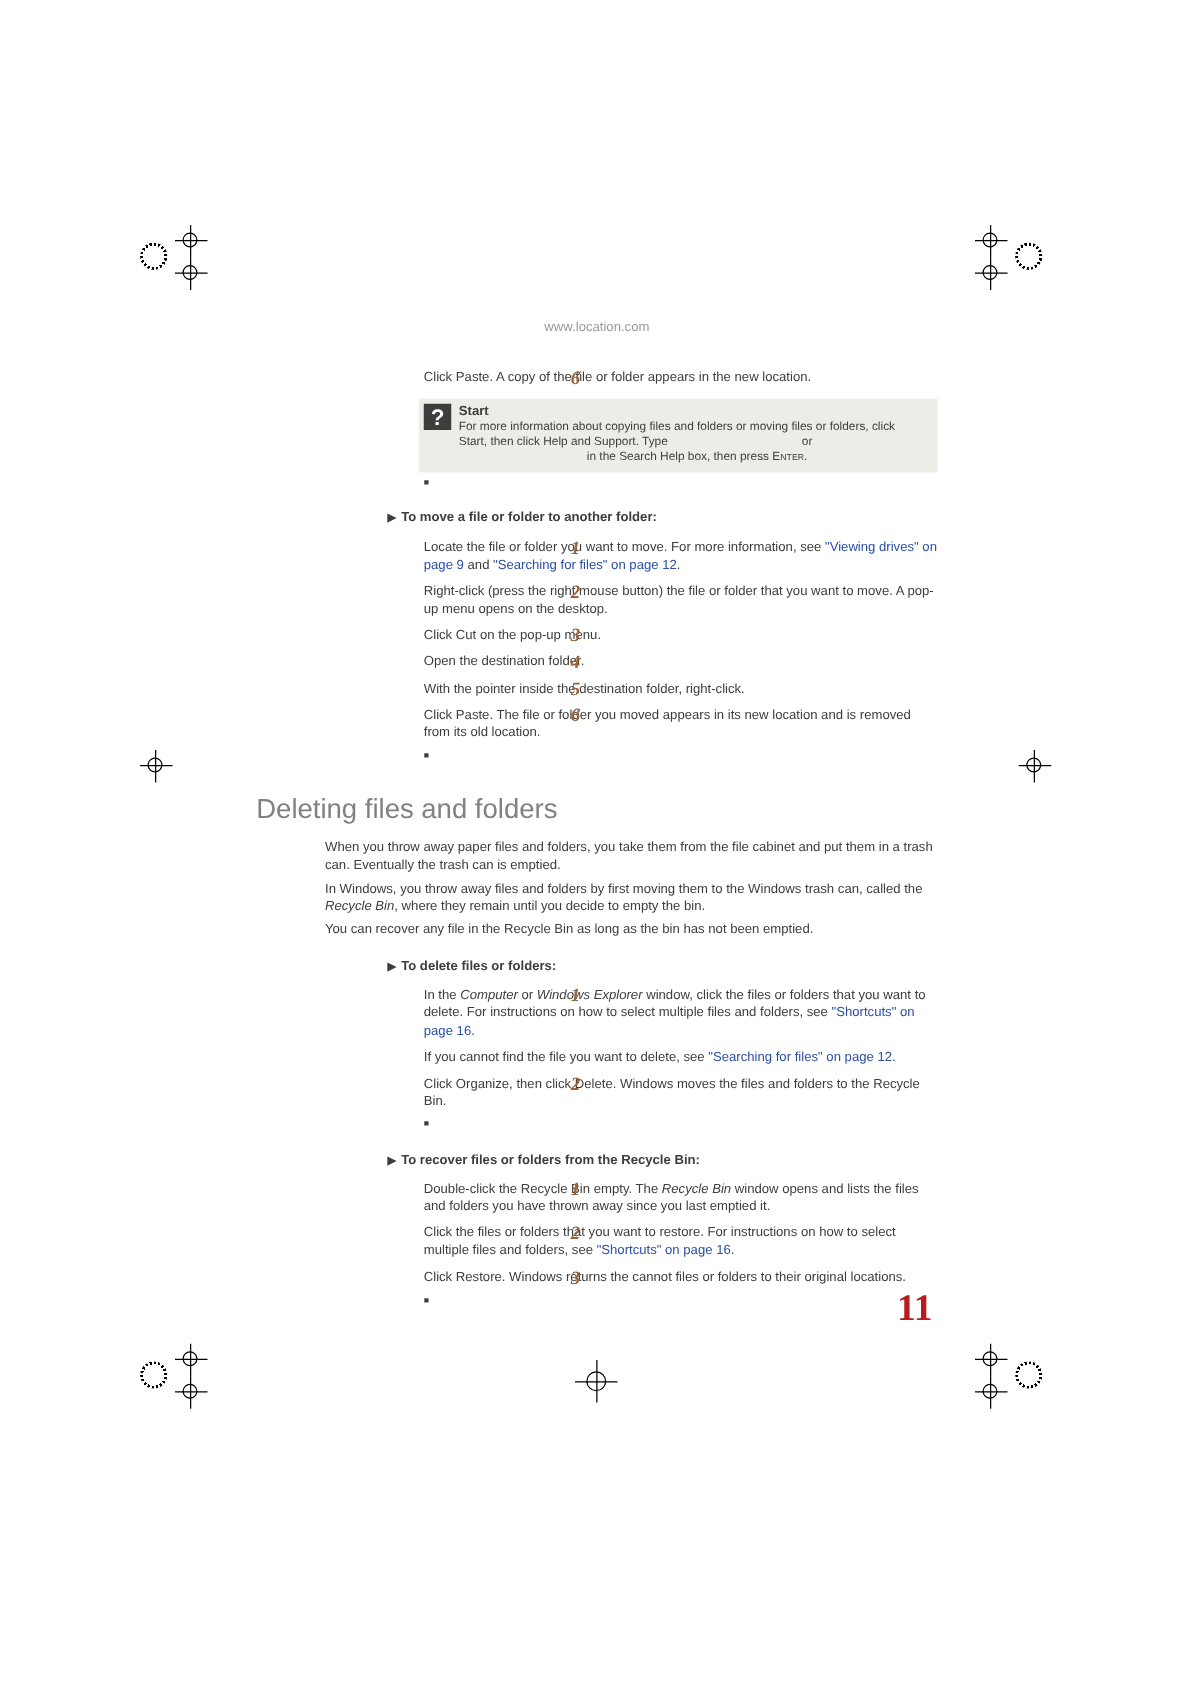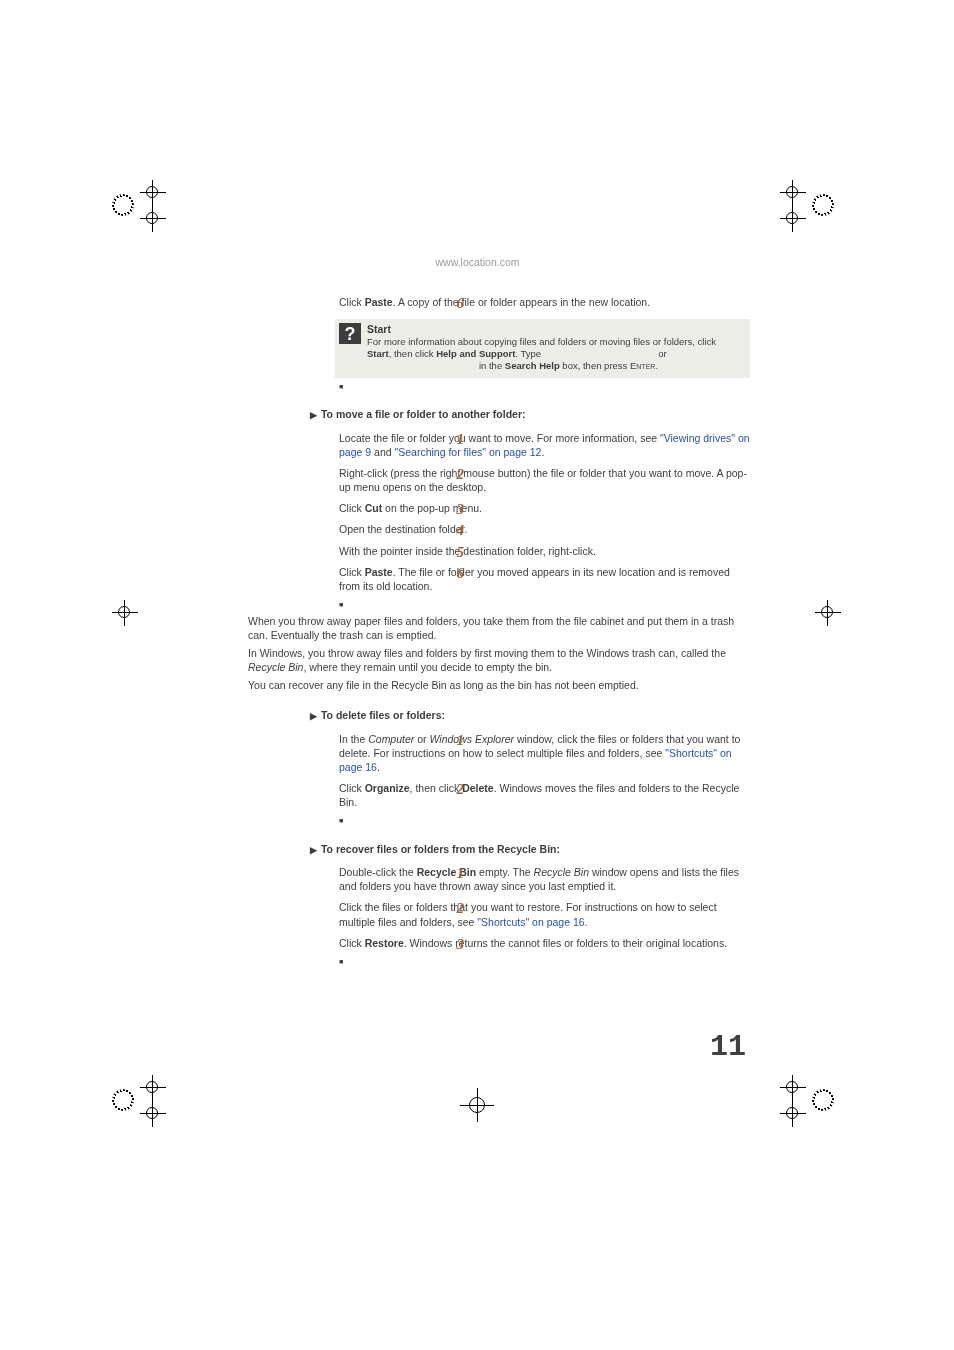--- a/index.html
+++ b/index.html
@@ -84,21 +84,21 @@
     height: 21px;
     background: #3d3d3d;
     color: #fff;
     font-weight: bold;
     font-size: 18px;
     text-align: center;
     line-height: 22px;
     font-family: Arial, sans-serif;
   }
   .help-title { font-weight: bold; font-size: 10.5px; color: #3d3d3d; display: block; }
-  strong.b { font-weight: bold; color: #3d3d3d; }
+  strong.b { font-weight: normal; color: #3d3d3d; }
   em.i { font-style: italic; }
   a.link { color: #2b4fa2; text-decoration: none; }
   .sc { font-variant: small-caps; }
   .end-sq {
     display: block;
     margin-left: 134px;
     margin-top: 4px;
     margin-bottom: 4px;
     font-size: 7px;
     color: #3d3d3d;
@@ -107,30 +107,30 @@
     position: relative;
     margin-top: 22px;
     margin-bottom: 10px;
     font-family: 'Trebuchet MS', Arial, sans-serif;
     color: #818181;
     font-size: 22px;
     font-weight: normal;
     margin-left: 0;
   }
   .para {
-    margin-left: 43px;
+    margin-left: 55px;
     margin-bottom: 4px;
   }
   .pagenum {
     position: absolute;
     right: 208px;
     top: 1030px;
-    font-family: Liberation Mono, monospace;
+    font-family: Liberation Serif, serif;
     font-size: 30px;
-    color: #404040;
+    color: #b91c1c;
     font-weight: bold;
   }
   .reg-mark {
     position: absolute;
     width: 60px;
     height: 60px;
   }
   .reg-mark .tex {
     width: 22px; height: 22px;
     position: absolute;
@@ -216,33 +216,37 @@
   <div class="step">
     <span class="num">5</span>
     <span>With the pointer inside the destination folder, right-click.</span>
   </div>
   <div class="step">
     <span class="num">6</span>
     <span>Click </span><strong class="b">Paste</strong><span>. The file or folder you moved appears in its new location and is removed from its old location.</span>
   </div>
   <span class="end-sq">■</span>
 
+  <div class="h2">Deleting files and folders</div>
 
   <div class="para">When you throw away paper files and folders, you take them from the file cabinet and put them in a trash can. Eventually the trash can is emptied.</div>
   <div class="para">
     <span>In Windows, you throw away files and folders by first moving them to the Windows trash can, called the </span><em class="i">Recycle Bin</em><span>, where they remain until you decide to empty the bin.</span>
   </div>
   <div class="para">You can recover any file in the Recycle Bin as long as the bin has not been emptied.</div>
 
   <div class="triangle-line"><span class="tri">▶</span><span>To delete files or folders:</span></div>
 
   <div class="step">
     <span class="num">1</span>
     <span>In the </span><em class="i">Computer</em><span> or </span><em class="i">Windows Explorer</em><span> window, click the files or folders that you want to delete. For instructions on how to select multiple files and folders, see </span><a class="link">"Shortcuts" on page 16</a><span>.</span>
   </div>
+  <div class="subline">
+    <span>If you cannot find the file you want to delete, see </span><a class="link">"Searching for files" on page 12</a><span>.</span>
+  </div>
   <div class="step">
     <span class="num">2</span>
     <span>Click </span><strong class="b">Organize</strong><span>, then click </span><strong class="b">Delete</strong><span>. Windows moves the files and folders to the Recycle Bin.</span>
   </div>
   <span class="end-sq">■</span>
 
   <div class="triangle-line"><span class="tri">▶</span><span>To recover files or folders from the Recycle Bin:</span></div>
 
   <div class="step">
     <span class="num">1</span>

